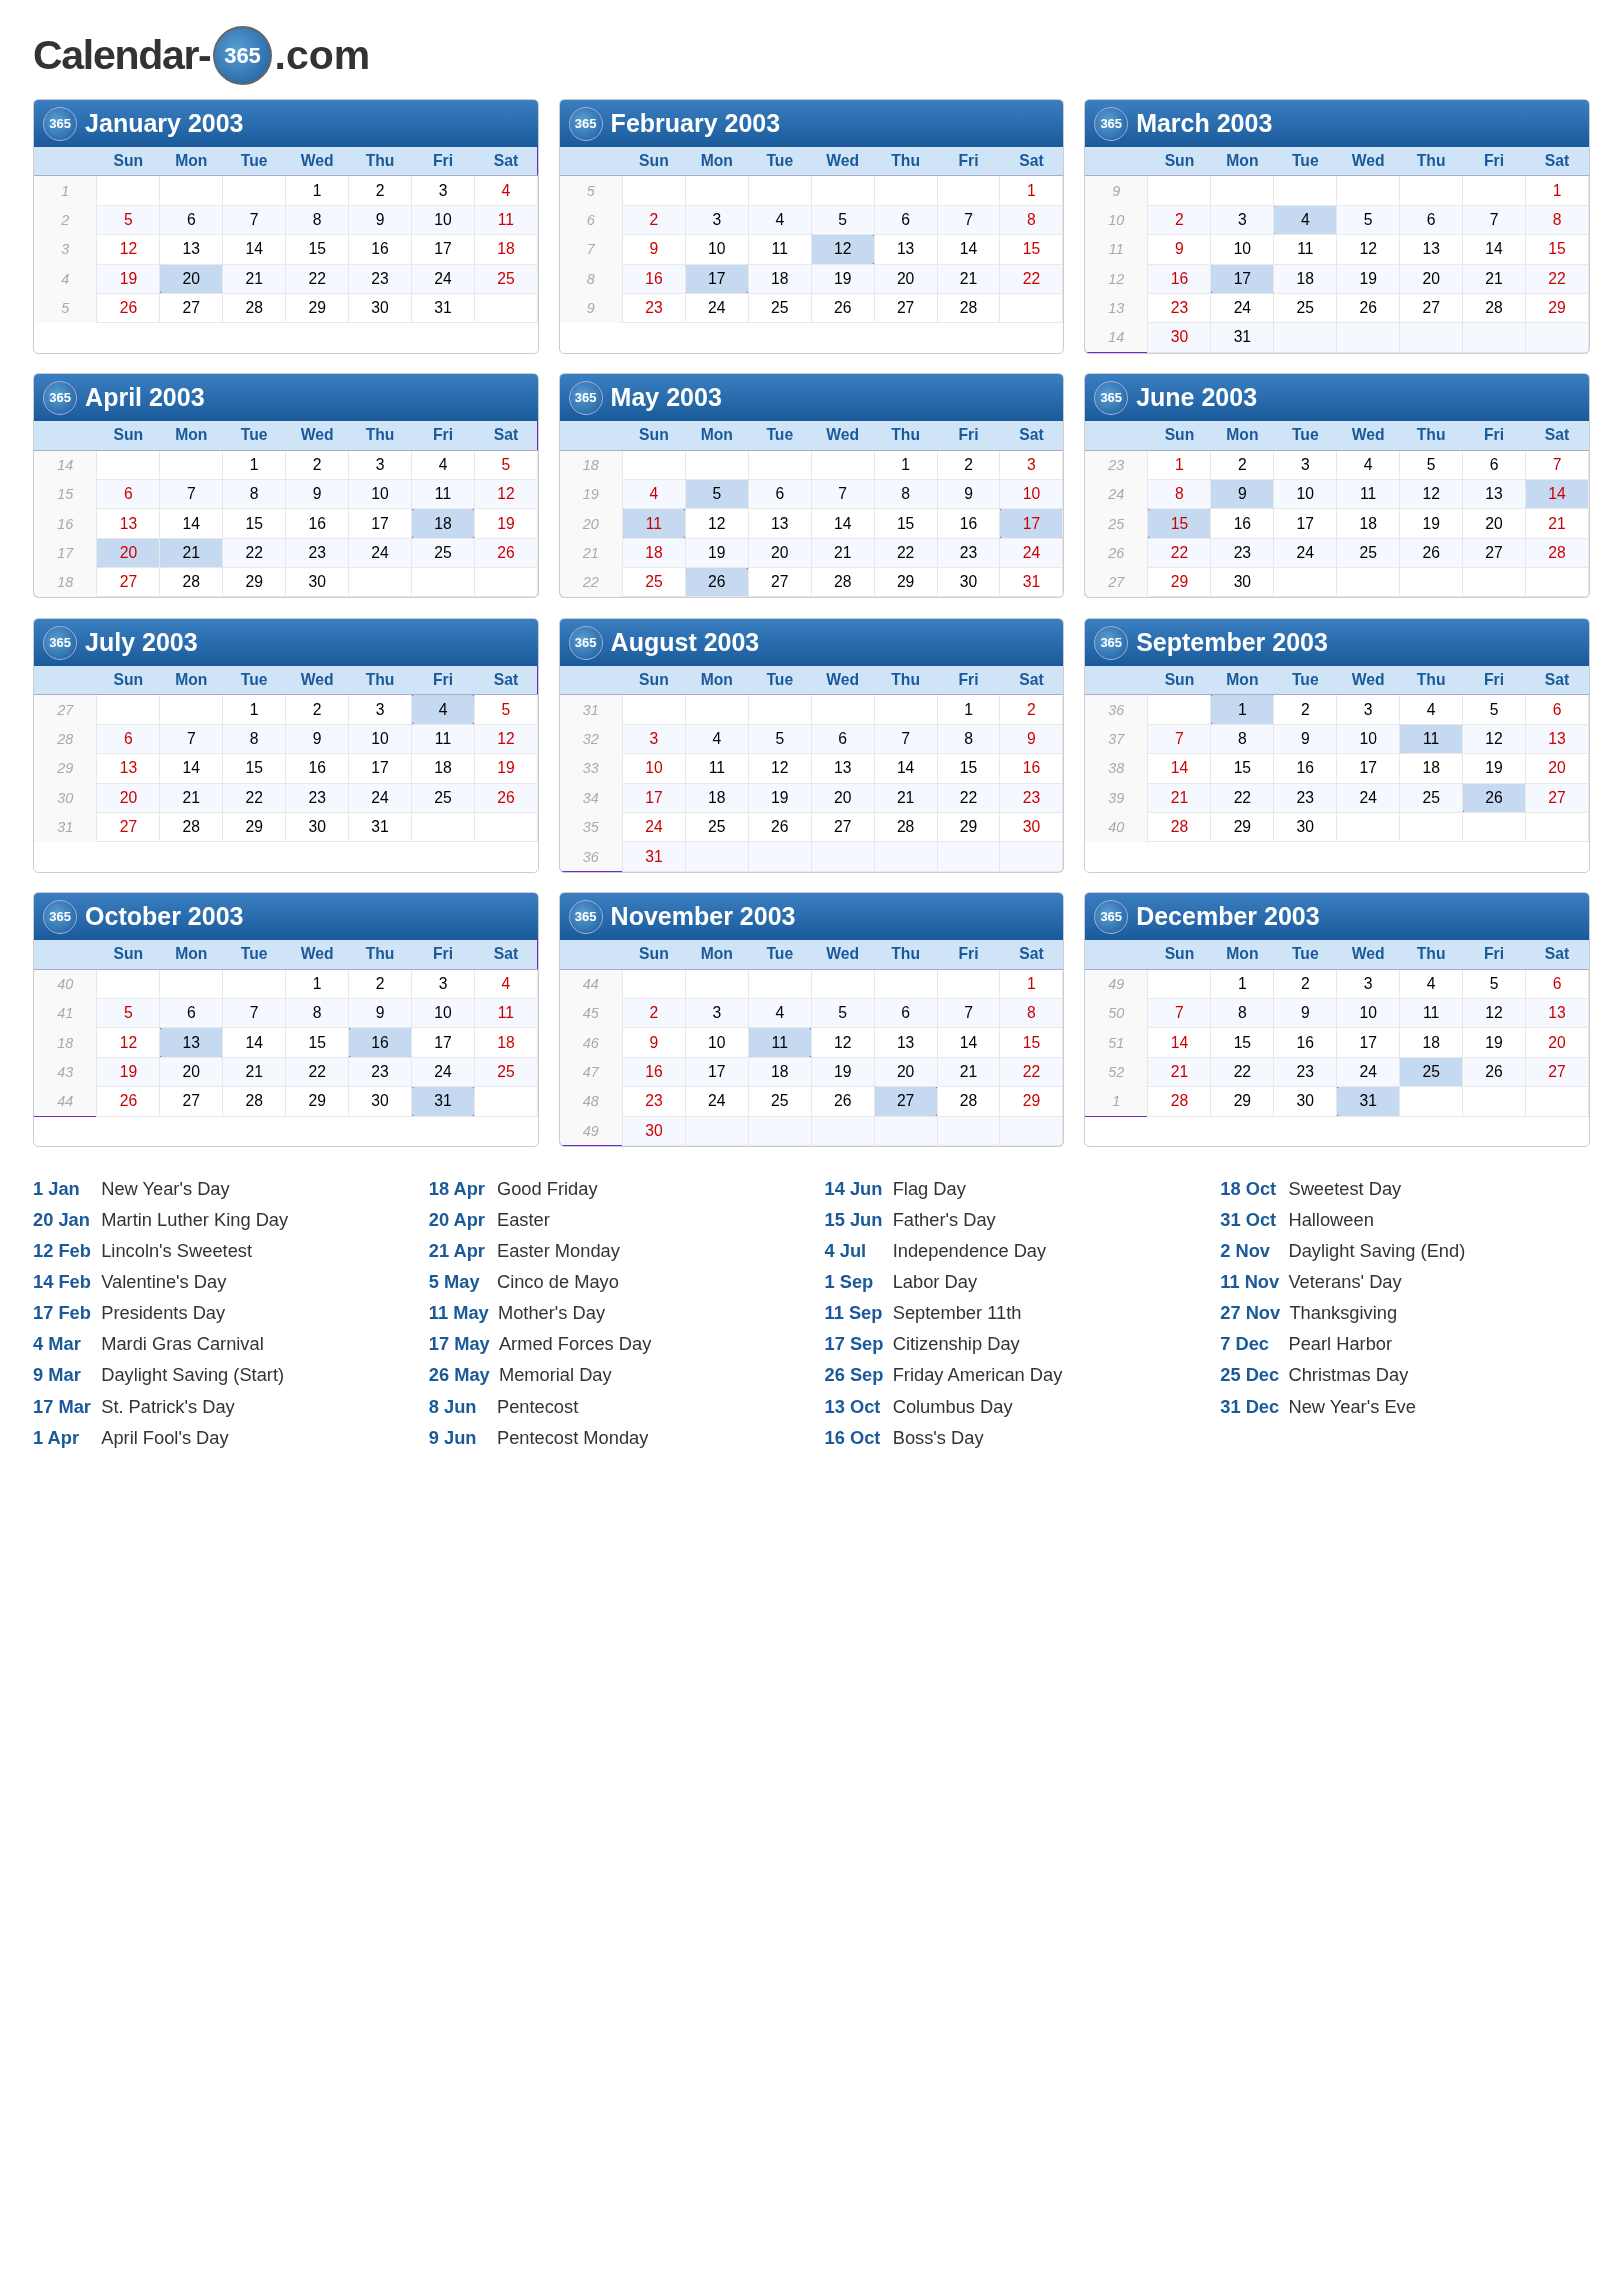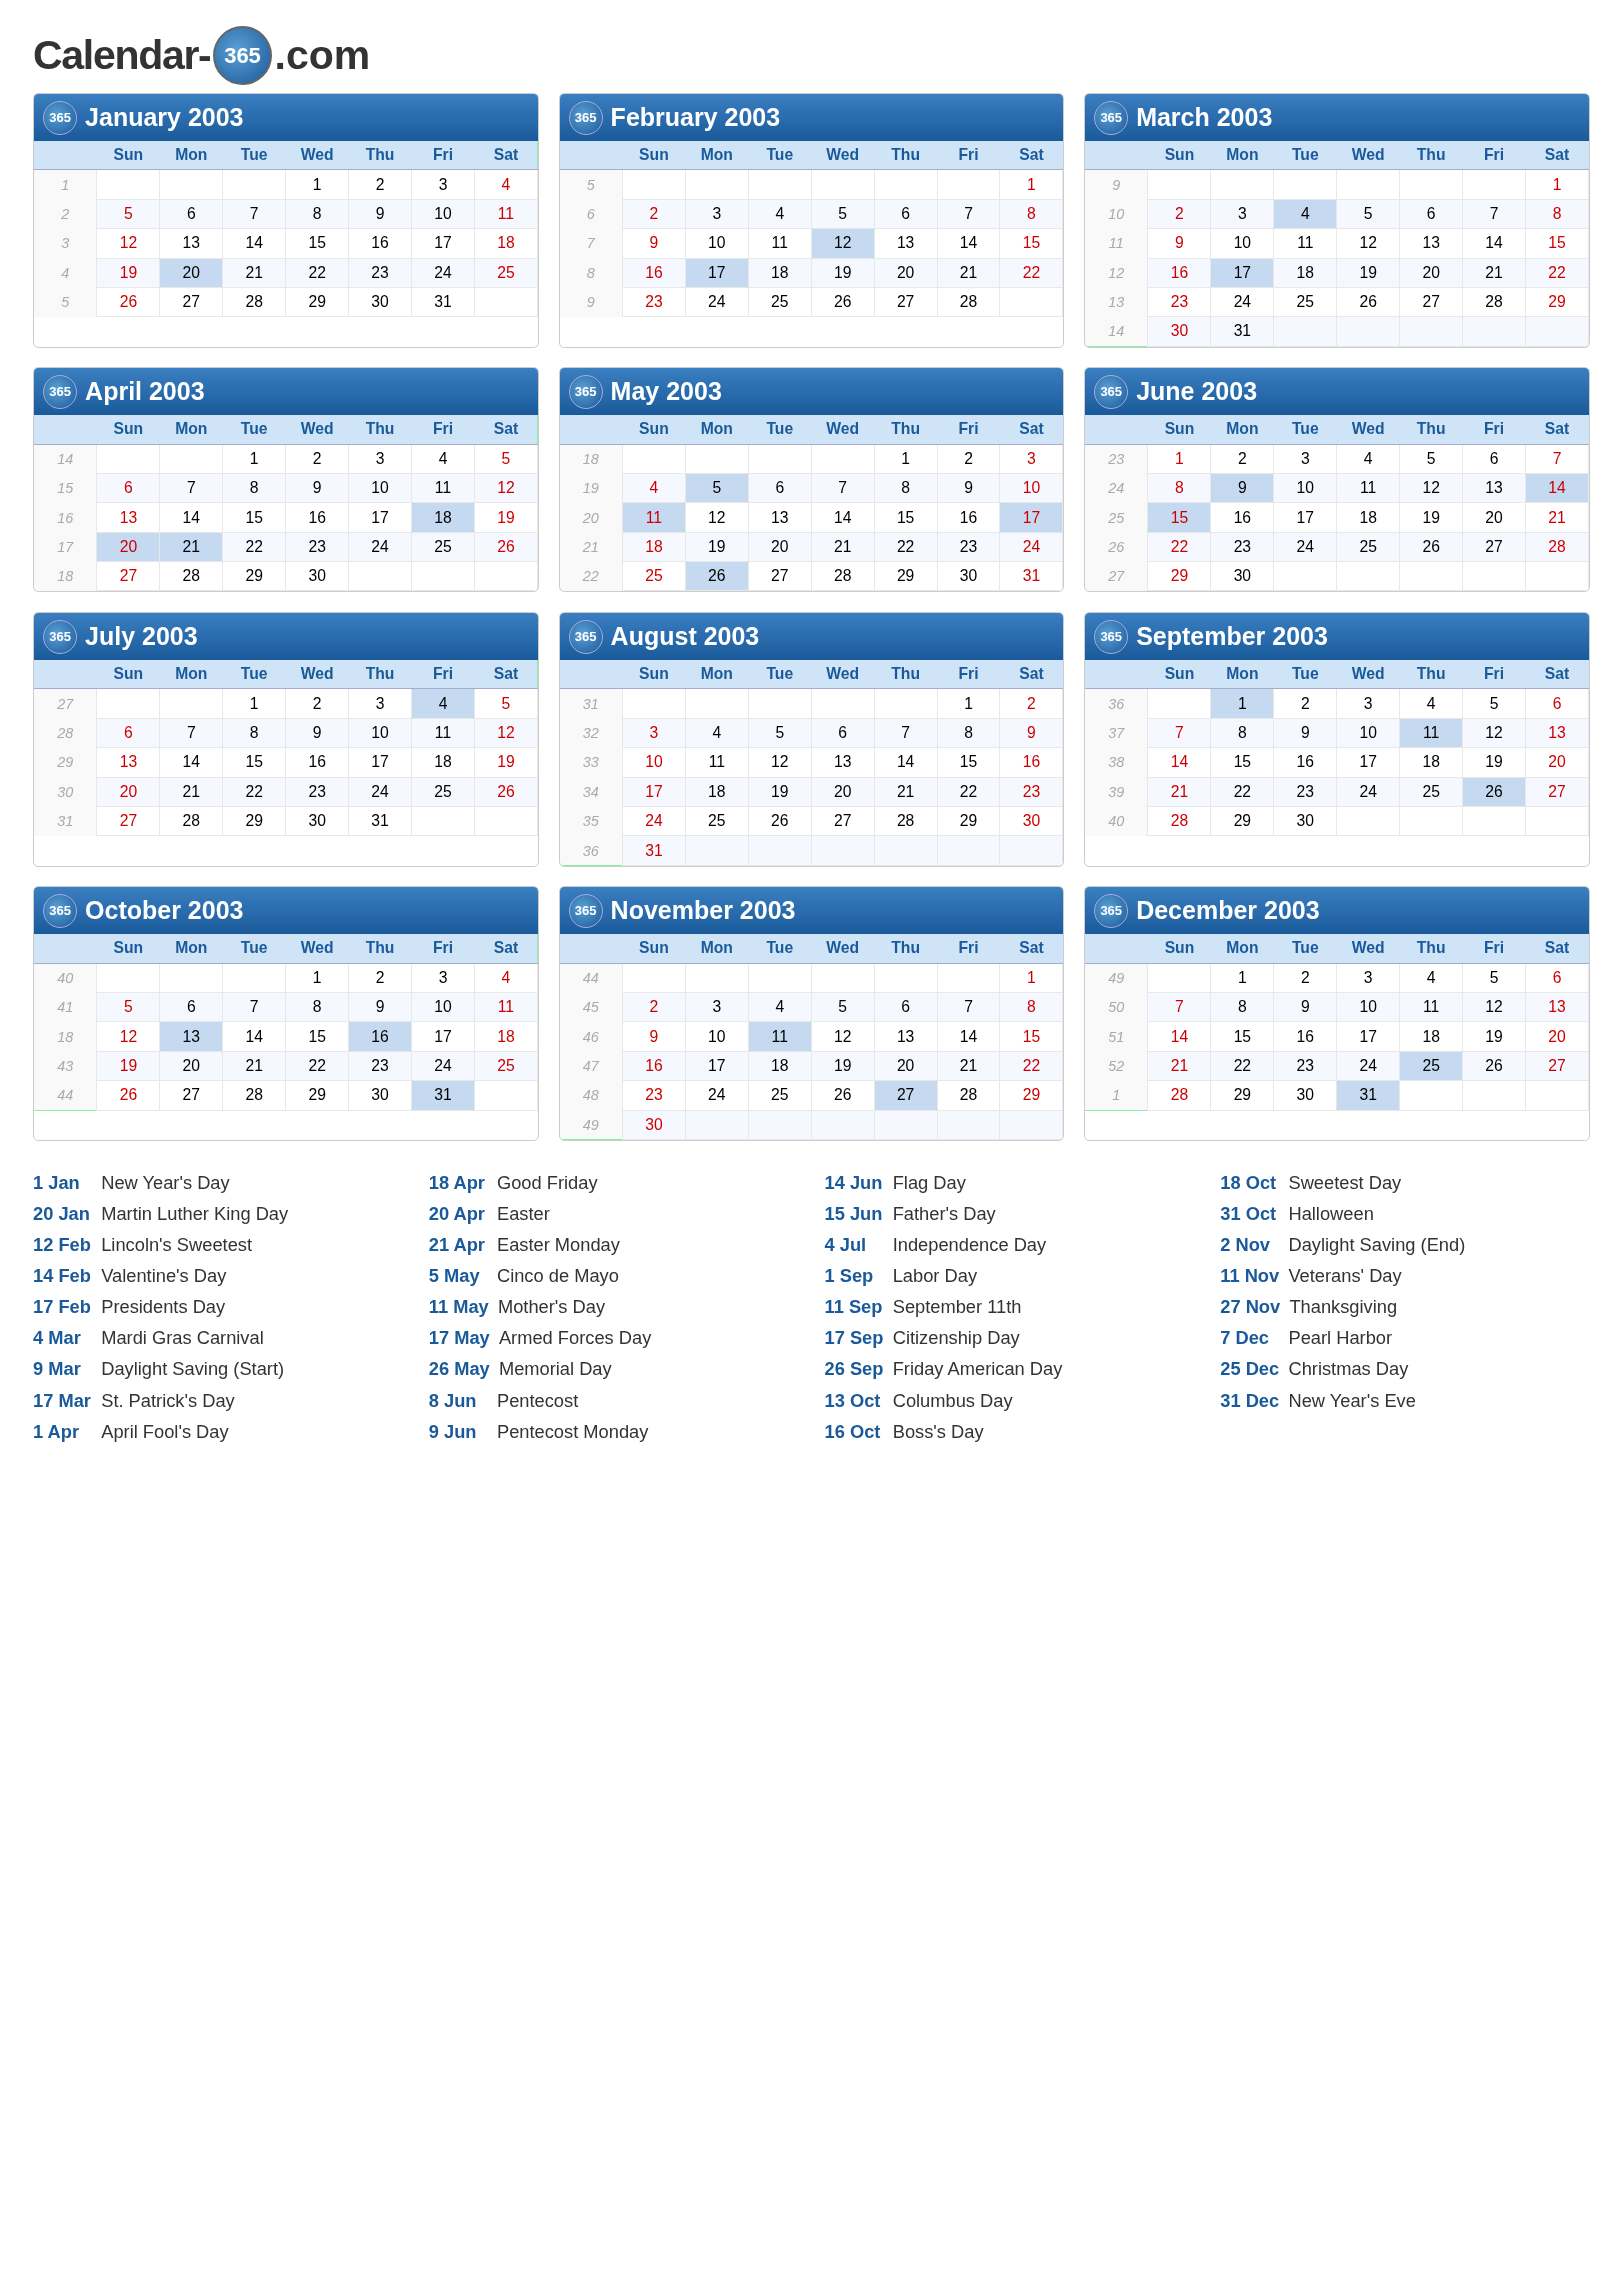--- a/index.html
+++ b/index.html
@@ -7,21 +7,21 @@
       width: 1623px;
       min-height: 2295px;
       background: #fff;
       font-family: Arial, sans-serif;
       padding: 26px 33px;
     }
     .header {
       display: flex;
       justify-content: space-between;
       align-items: flex-start;
-      margin-bottom: 8px;
+      margin-bottom: 14px;
     }
     .logo {
       display: flex;
       align-items: center;
       gap: 0;
     }
     .logo-text {
       font-size: 41px;
       font-weight: bold;
       color: #333;
@@ -96,21 +96,21 @@
     .cal-title {
       color: white;
       font-size: 25px;
       font-weight: bold;
       flex: 1;
       padding-right: 33px;
     }
     .cal-table {
       width: 100%;
       border-collapse: collapse;
-      background: #86efac;
+      background: #6d28d9;
     }
     .cal-table th {
       background: #d0e4f7;
       color: #1a5a9a;
       font-size: 15.7px;
       font-weight: bold;
       padding: 5.2px 2.6px;
       text-align: center;
       border-bottom: 0.7px solid #aac;
     }

